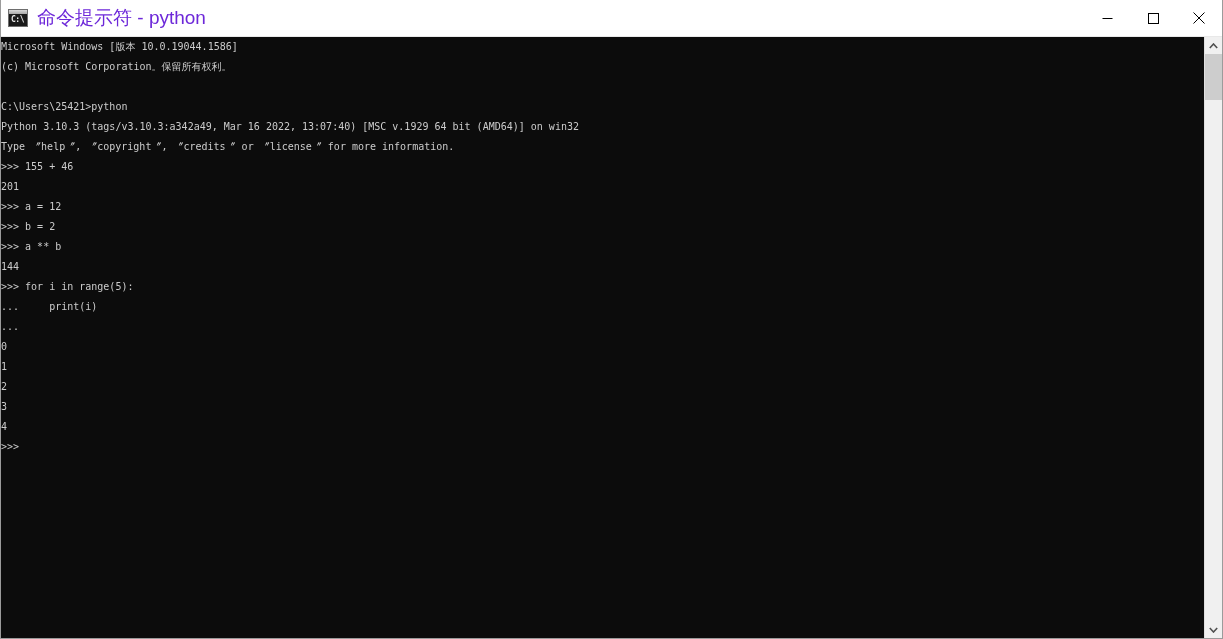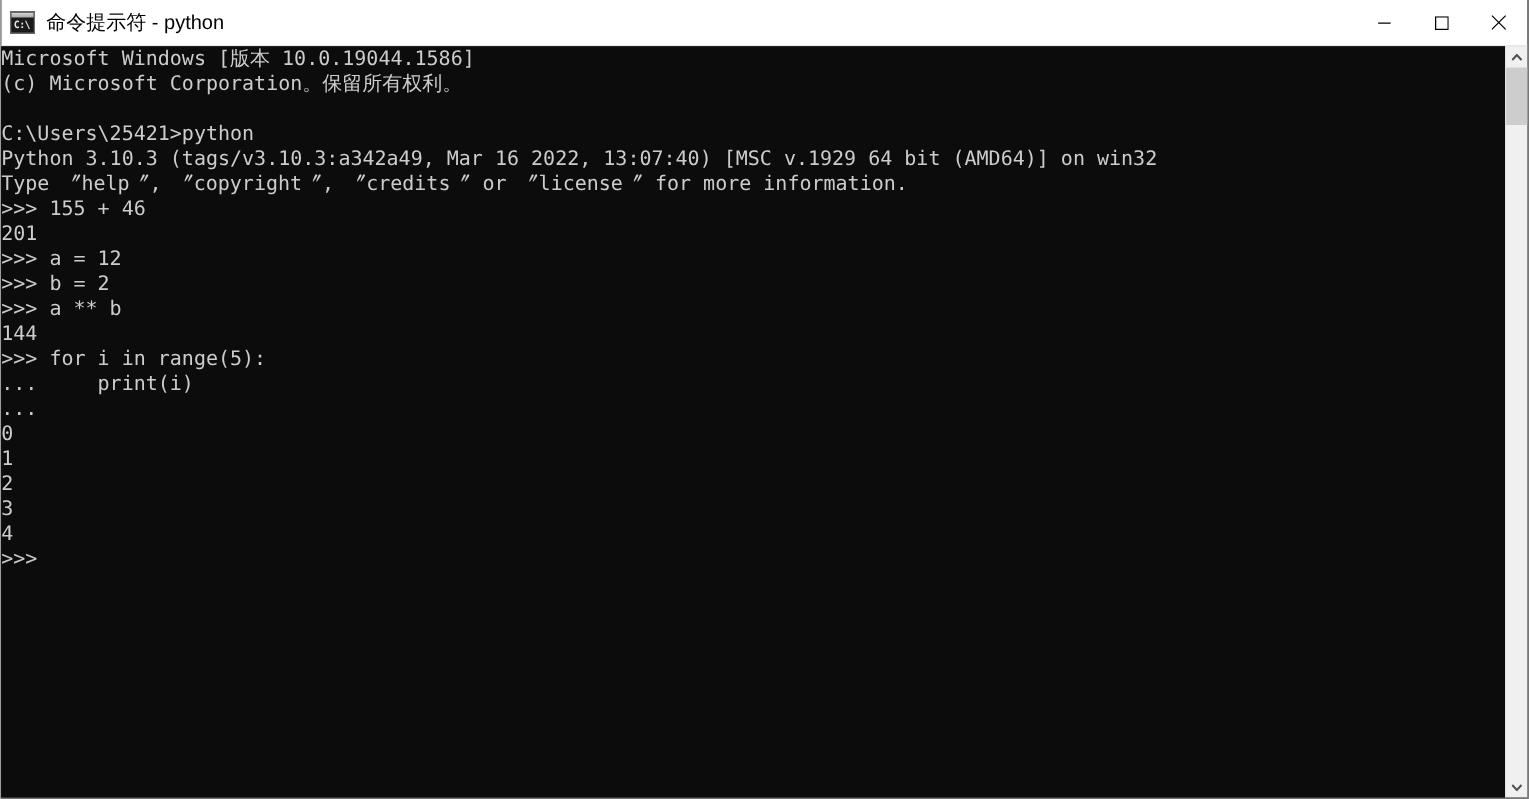--- a/index.html
+++ b/index.html
@@ -74,22 +74,22 @@
     font-size: 8px;
     line-height: 9px;
     color: #e6e6e6;
     font-weight: bold;
     letter-spacing: -0.5px;
     white-space: nowrap;
   }
 
   .title-text {
     margin-left: 9px;
-    font-size: 16px;
-    color: #000000;
+    font-size: 19px;
+    color: #6d28d9;
     white-space: nowrap;
     font-family: "Liberation Sans", sans-serif;
   }
 
   .win-buttons {
     display: flex;
     height: 37px;
     flex: 0 0 auto;
   }
   .win-btn {
@@ -108,21 +108,21 @@
     display: flex;
     min-height: 0;
     background: #0c0c0c;
   }
 
   .console {
     flex: 1 1 auto;
     background: #0c0c0c;
     color: #cccccc;
     font-family: "DejaVu Sans Mono", "Liberation Mono", monospace;
-    font-size: 16px;
+    font-size: 10px;
     line-height: 20px;
     padding: 0;
     overflow: hidden;
     white-space: pre;
     letter-spacing: 0px;
     position: relative;
   }
   .console .line {
     height: 20px;
     white-space: pre;

